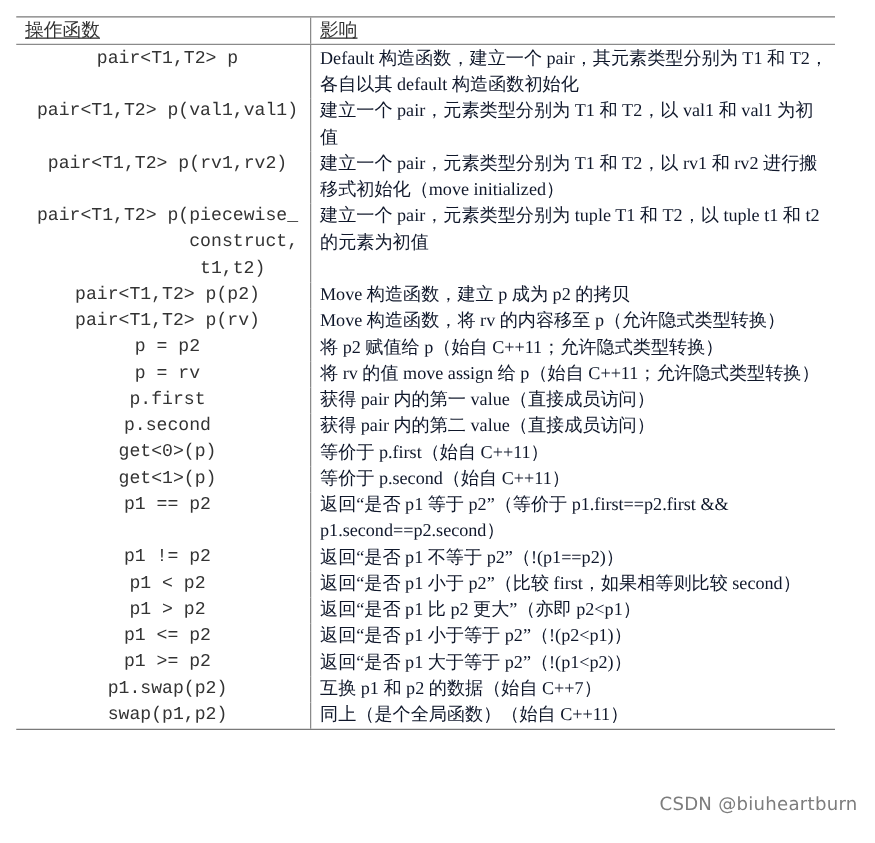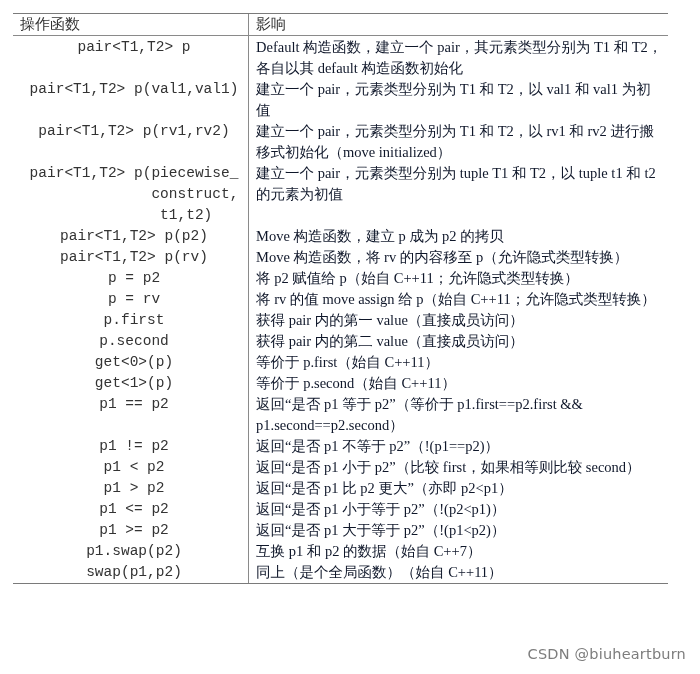--- a/index.html
+++ b/index.html
@@ -1,30 +1,30 @@
 <!DOCTYPE html>
 <html><head>
 <meta charset="utf-8">
 <style>
   html, body { margin: 0; padding: 0; background: #ffffff; }
   body { width: 700px; height: 674px; position: relative; overflow: hidden;
          font-family: "Liberation Serif", "DejaVu Serif", serif; color: #2a2a2a; }
   .tbl { position: absolute; left: 13px; top: 13px; width: 655px;
          border-top: 1.5px solid #7a7a7a; border-bottom: 1.5px solid #7a7a7a; }
   .row { display: flex; }
-  .hdr { border-bottom: 1px solid #8a8a8a; height: 21px; align-items: center; }
+  .hdr { border-bottom: 1px solid #8a8a8a; height: 21px; align-items: center; text-decoration: underline; }
   .c1 { width: 236px; padding-left: 7px; box-sizing: border-box; border-right: 1px solid #8a8a8a; }
   .c2 { flex: 1; padding-left: 7px; padding-right: 4px; box-sizing: border-box; }
   .hdr .c1, .hdr .c2 { font-family: "DejaVu Sans", sans-serif; font-size: 15px; color: #333; line-height: 21px; height: 21px; }
   .body-row .c1 { font-family: "Liberation Mono", "DejaVu Sans Mono", monospace; font-size: 14.5px; line-height: 21px; white-space: pre; color: #333; text-align: center; }
   .body-row .c2 { font-size: 14.5px; line-height: 21px; color: #0f172a; }
   .body-row .c1, .body-row .c2 { padding-top: 0; padding-bottom: 0; }
   .tbl .first-body .c1, .tbl .first-body .c2 { padding-top: 1px; }
   .tbl .last-body .c1, .tbl .last-body .c2 { padding-bottom: 2px; }
-  .wm { position: absolute; right: 14px; bottom: 12px; font-family: "DejaVu Sans", sans-serif;
+  .wm { position: absolute; right: 14px; bottom: 22px; font-family: "DejaVu Sans", sans-serif;
         font-size: 14.5px; color: #7d7d7d; letter-spacing: 0.2px; }
 </style>
 </head>
 <body>
 
 <div class="tbl">
   <div class="row hdr">
     <div class="c1">操作函数</div>
     <div class="c2">影响</div>
   </div>

